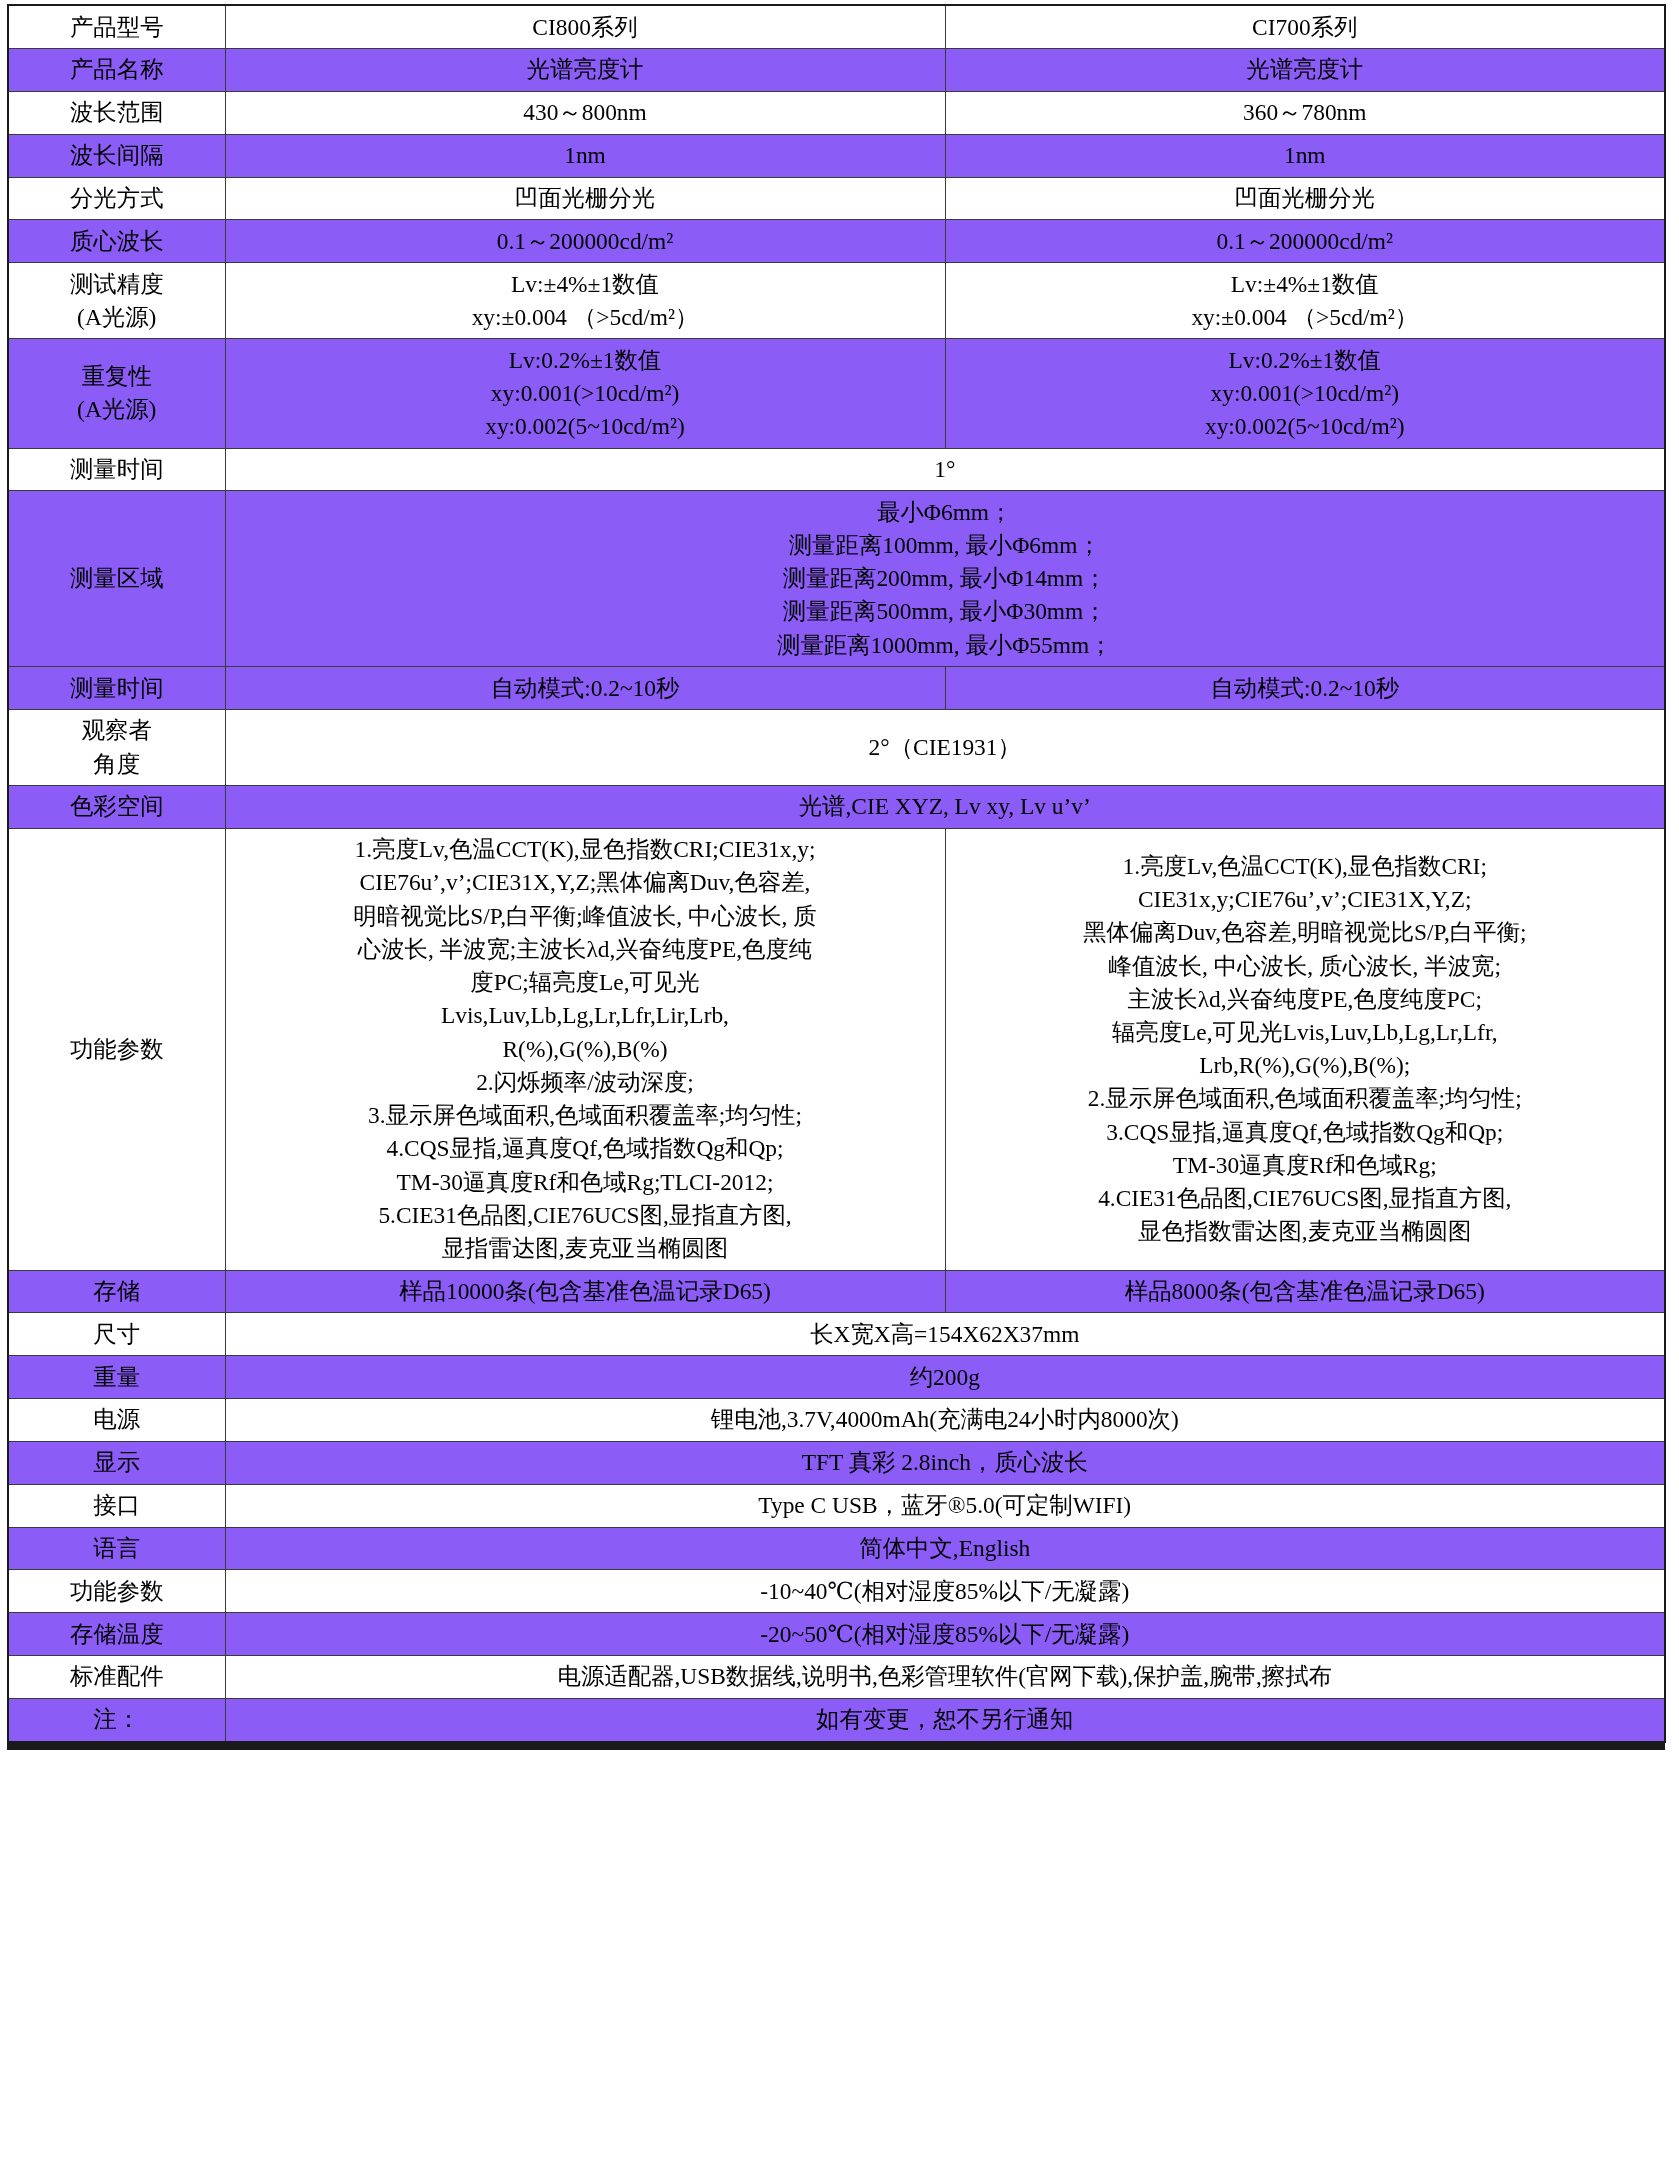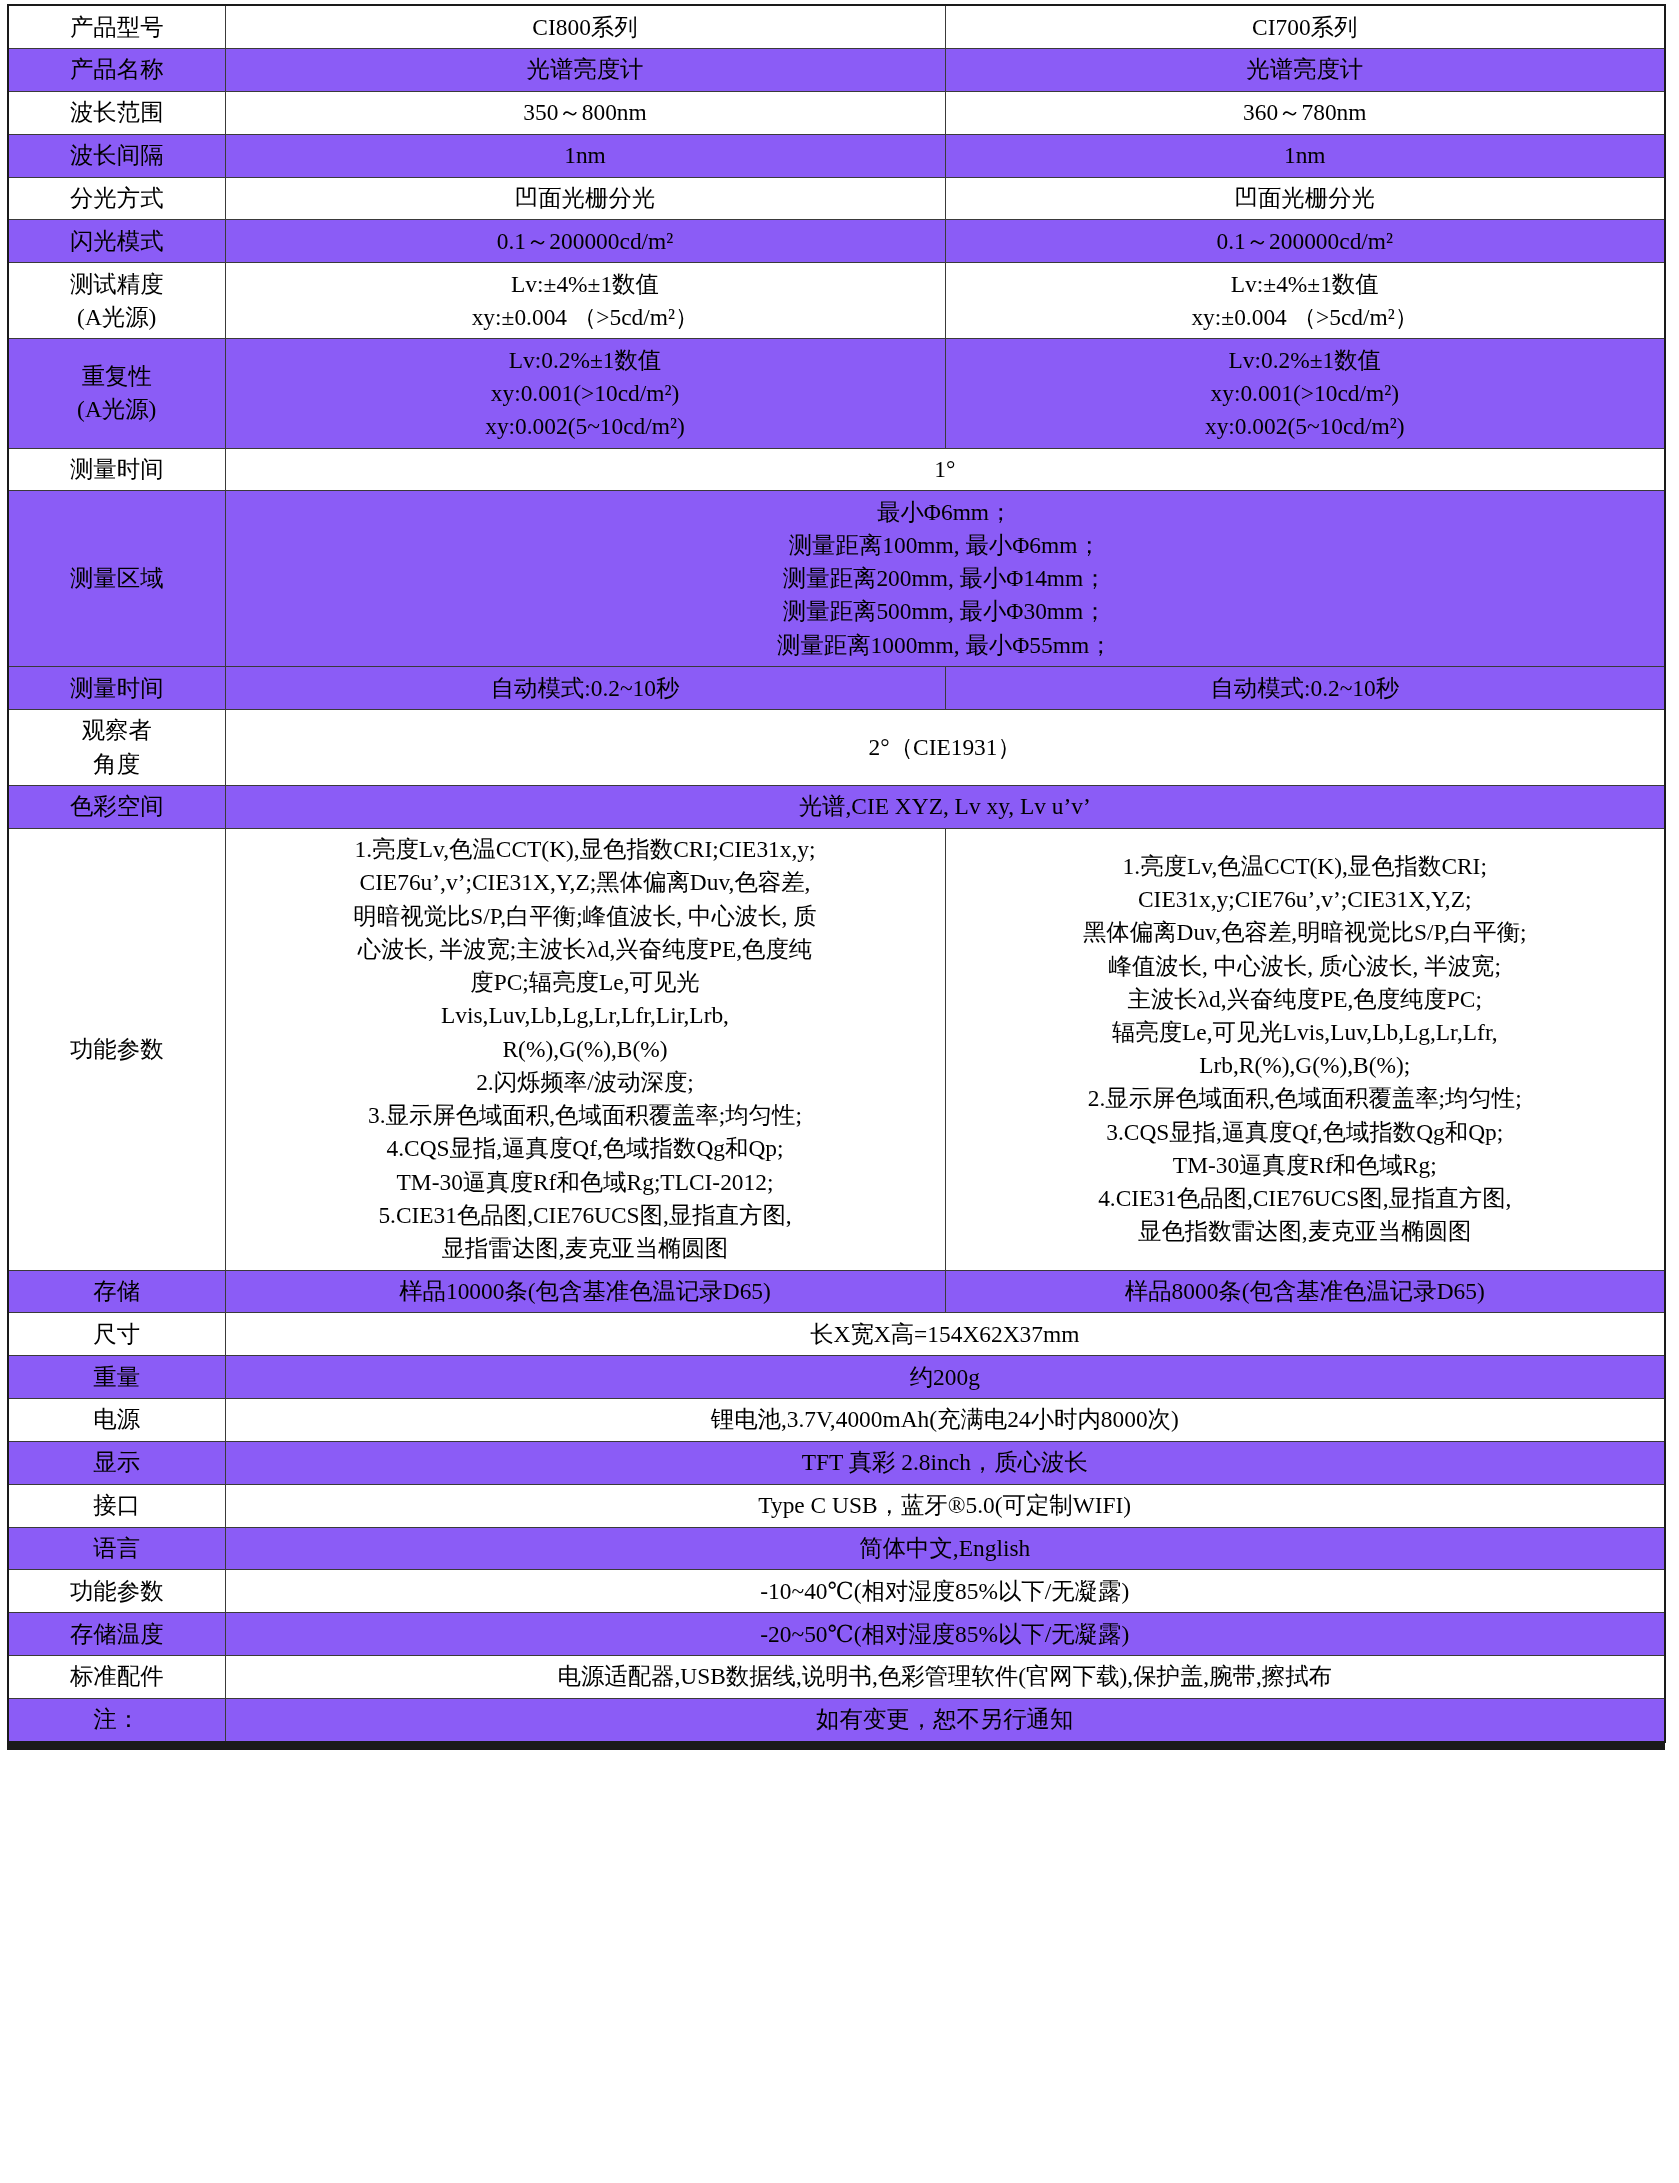--- a/index.html
+++ b/index.html
@@ -94,35 +94,35 @@
           <td class="val onerow">CI800系列</td>
           <td class="val onerow">CI700系列</td>
         </tr>
         <tr class="shaded">
           <td class="label">产品名称</td>
           <td class="val onerow">光谱亮度计</td>
           <td class="val onerow">光谱亮度计</td>
         </tr>
         <tr class="plain">
           <td class="label">波长范围</td>
-          <td class="val onerow">350～800nm</td>
+          <td class="val onerow">430～800nm</td>
           <td class="val onerow">360～780nm</td>
         </tr>
         <tr class="shaded">
           <td class="label">波长间隔</td>
           <td class="val onerow">1nm</td>
           <td class="val onerow">1nm</td>
         </tr>
         <tr class="plain">
           <td class="label">分光方式</td>
           <td class="val onerow">凹面光栅分光</td>
           <td class="val onerow">凹面光栅分光</td>
         </tr>
         <tr class="shaded">
-          <td class="label">闪光模式</td>
+          <td class="label">质心波长</td>
           <td class="val onerow">0.1～200000cd/m²</td>
           <td class="val onerow">0.1～200000cd/m²</td>
         </tr>
         <tr class="plain">
           <td class="label">测试精度
 (A光源)</td>
           <td class="val-tall">Lv:±4%±1数值
 xy:±0.004 （&gt;5cd/m²）</td>
           <td class="val-tall">Lv:±4%±1数值
 xy:±0.004 （&gt;5cd/m²）</td>

